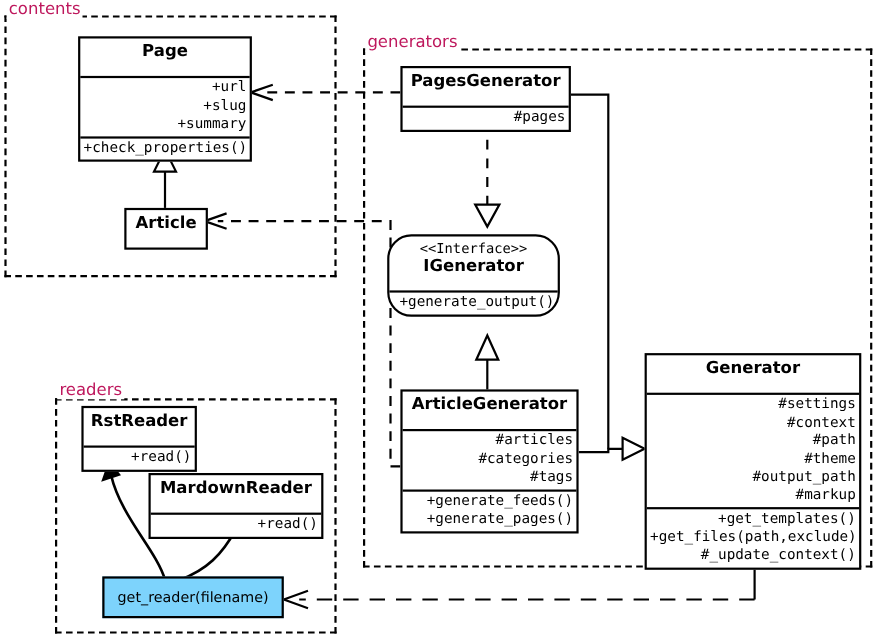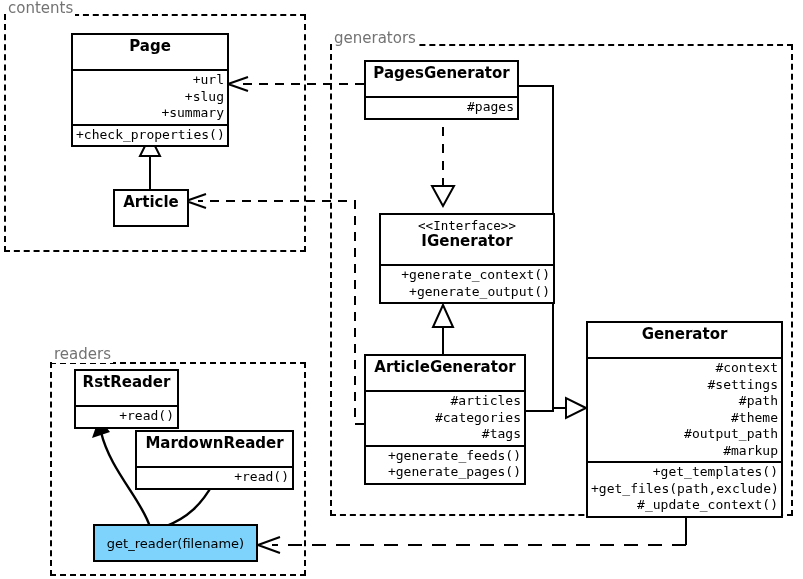--- a/index.html
+++ b/index.html
@@ -27,21 +27,21 @@
   .package {
     position: absolute;
     box-sizing: border-box;
     border: 2px dashed #000;
     background: transparent;
   }
   .package-label {
     position: absolute;
     font-family: "DejaVu Sans", sans-serif;
     font-size: 15px;
-    color: #737373;
+    color: #be185d;
     background: #ffffff;
     padding: 0 2px;
     white-space: nowrap;
   }
   
   .uml {
     position: absolute;
     box-sizing: border-box;
     border: 2px solid #000;
     background: #ffffff;
@@ -153,49 +153,48 @@
     <div class="name">Article</div>
   </div>
 
   <div class="uml" style="left:364px; top:60px; width:155px;">
     <div class="name">PagesGenerator</div>
     <div class="compartment">
       <div class="member">#pages</div>
     </div>
   </div>
 
-  <div class="uml" style="left:379px; top:213px; width:176px;">
+  <div class="uml" style="left:352px; top:213px; width:157px;border-radius:22px;">
     <div class="name">
       <div class="stereo">&lt;&lt;Interface&gt;&gt;</div>
       <div>IGenerator</div>
     </div>
     <div class="compartment">
-      <div class="member">+generate_context()</div>
       <div class="member">+generate_output()</div>
     </div>
   </div>
 
   <div class="uml" style="left:364px; top:354px; width:162px;">
     <div class="name">ArticleGenerator</div>
     <div class="compartment">
       <div class="member">#articles</div>
       <div class="member">#categories</div>
       <div class="member">#tags</div>
     </div>
     <div class="compartment">
       <div class="member">+generate_feeds()</div>
       <div class="member">+generate_pages()</div>
     </div>
   </div>
 
   <div class="uml" style="left:586px; top:321px; width:197px;">
     <div class="name">Generator</div>
     <div class="compartment">
+      <div class="member">#settings</div>
       <div class="member">#context</div>
-      <div class="member">#settings</div>
       <div class="member">#path</div>
       <div class="member">#theme</div>
       <div class="member">#output_path</div>
       <div class="member">#markup</div>
     </div>
     <div class="compartment">
       <div class="member">+get_templates()</div>
       <div class="member">+get_files(path,exclude)</div>
       <div class="member">#_update_context()</div>
     </div>

